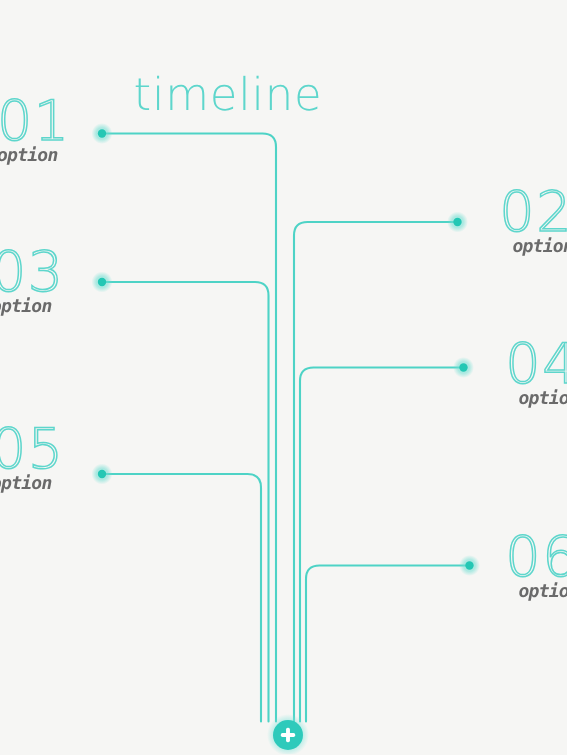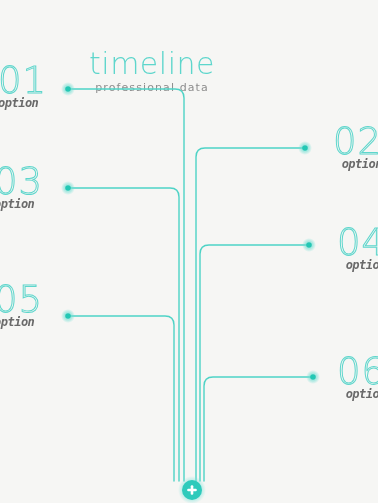--- a/index.html
+++ b/index.html
@@ -98,21 +98,20 @@
   .opt-4 { right: -8px; top: 224px; }
   .opt-6 { right: -8px; top: 353px; }
 </style>
 </head>
 <body>
 
 <div id="stage">
 
   <div class="header">
     <div class="title">timeline</div>
-    <div class="subtitle">professional data</div>
   </div>
 
   <svg id="wires" viewBox="0 0 378 503">
     <defs>
       <radialGradient id="dotGlow" cx="50%" cy="50%" r="50%">
         <stop offset="55%" stop-color="#6fded2" stop-opacity="0.55"></stop>
         <stop offset="100%" stop-color="#6fded2" stop-opacity="0"></stop>
       </radialGradient>
       <radialGradient id="plusGlow" cx="50%" cy="50%" r="50%">
         <stop offset="52%" stop-color="#7fe3da" stop-opacity="0.75"></stop>

